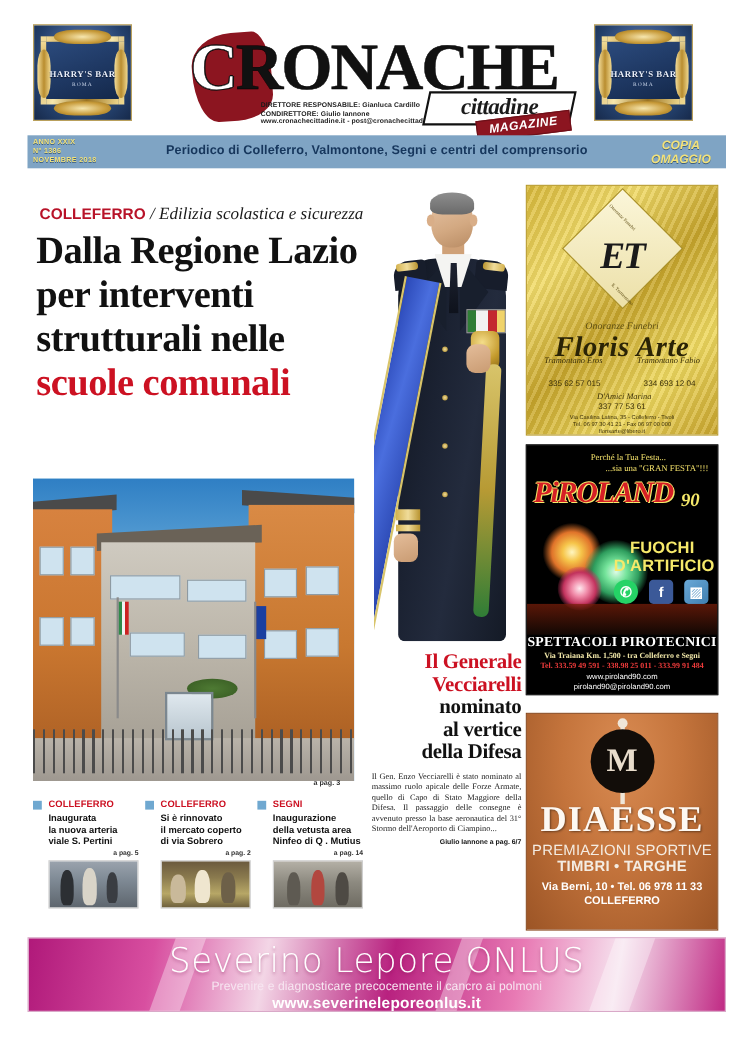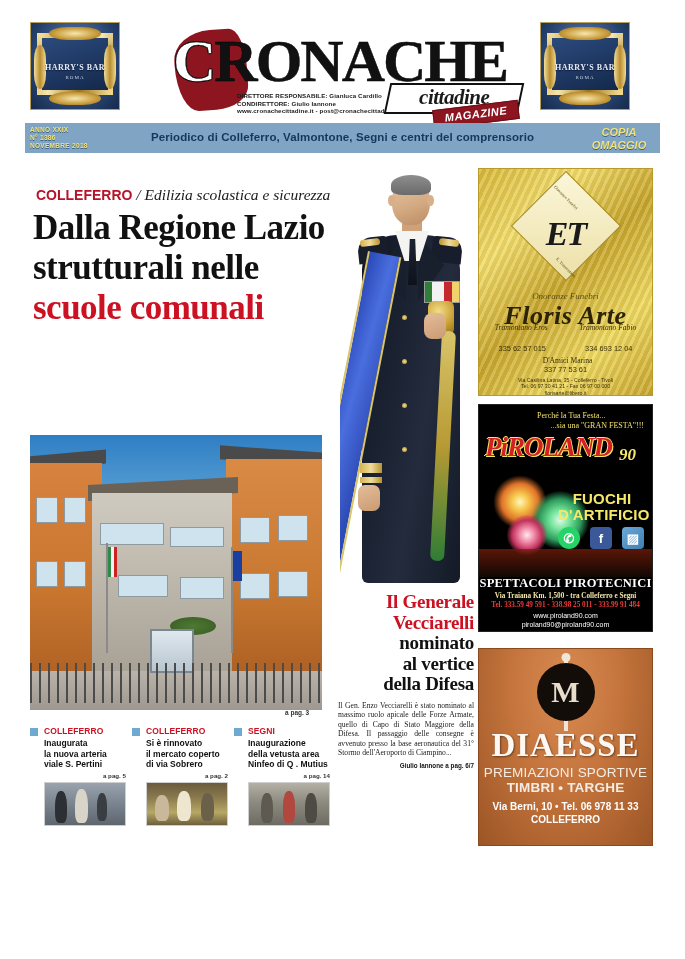--- a/index.html
+++ b/index.html
@@ -293,21 +293,21 @@
   .fl-onor{position:absolute;left:0;right:0;top:122px;text-align:center;
     font-family:"Liberation Serif",serif;font-style:italic;font-size:9px;color:#5e4f14;}
   .fl-name{position:absolute;left:0;right:0;top:132px;text-align:center;
     font-family:"Liberation Serif",serif;font-style:italic;font-weight:bold;
     font-size:26px;color:#2a2306;letter-spacing:.5px;}
   .fl-r1{position:absolute;left:0;right:0;top:154px;display:flex;justify-content:space-around;
     font-family:"Liberation Serif",serif;font-style:italic;font-size:7.6px;color:#3c310a;}
   .fl-r1b{position:absolute;left:0;right:0;top:175px;display:flex;justify-content:space-around;
     font-size:7.4px;color:#3c310a;}
   .fl-r2{position:absolute;left:4px;right:0;top:187px;text-align:center;
-    font-family:"Liberation Serif",serif;font-size:7.6px;color:#3c310a;}
+    font-family:"Liberation Serif",serif;font-style:italic;font-size:7.6px;color:#3c310a;}
   .fl-r2b{position:absolute;left:0;right:0;top:196px;text-align:center;font-size:7.4px;color:#3c310a;}
   .fl-addr{position:absolute;left:0;right:0;top:208px;text-align:center;
     font-size:5.2px;line-height:6.4px;color:#3c310a;}
 
   
   .ad-piro{top:404px;width:175px;height:228px;background:#000;
     border:1px solid #222;box-sizing:border-box;}
   .pi-l1{position:absolute;left:10px;top:6px;font-size:8px;color:#f2e06a;
     font-family:"Liberation Serif",serif;padding-left:48px;}
   .pi-l2{position:absolute;right:8px;top:16px;font-size:8px;color:#f2e06a;
@@ -439,20 +439,21 @@
       <div>OMAGGIO</div>
     </div>
   </div>
 
   <div class="kicker">
     <span class="k1">COLLEFERRO</span><span class="k2"> / </span><span class="k2">Edilizia scolastica e sicurezza</span>
   </div>
 
   <div class="headline">
     <div>Dalla Regione Lazio</div>
+    <div>per interventi</div>
     <div>strutturali nelle</div>
     <div class="red">scuole comunali</div>
   </div>
 
   <div class="genphoto">
     <div class="gp-body"></div>
     <div class="gp-shoulderL"></div>
     <div class="gp-shoulderR"></div>
     <div class="gp-lapelL"></div>
     <div class="gp-lapelR"></div>
@@ -639,14 +640,22 @@
     <div class="di-circle"></div>
     <div class="di-m">M</div>
     <div class="di-pin"></div>
     <div class="di-name">DIAESSE</div>
     <div class="di-l1">PREMIAZIONI SPORTIVE</div>
     <div class="di-l2">TIMBRI • TARGHE</div>
     <div class="di-l3">Via Berni, 10 • Tel. 06 978 11 33</div>
     <div class="di-l4">COLLEFERRO</div>
   </div>
 
+  <div class="bottombanner">
+    <div class="bb-streak" style="left:120px;top:-20px;width:26px;height:120px;"></div>
+    <div class="bb-streak" style="left:380px;top:-20px;width:18px;height:120px;"></div>
+    <div class="bb-streak" style="left:520px;top:-20px;width:34px;height:120px;"></div>
+    <div class="bb-t1">Severino Lepore ONLUS</div>
+    <div class="bb-t2">Prevenire e diagnosticare precocemente il cancro ai polmoni</div>
+    <div class="bb-t3">www.severineleporeonlus.it</div>
+  </div>
 
 </div>
 
 </body></html>

